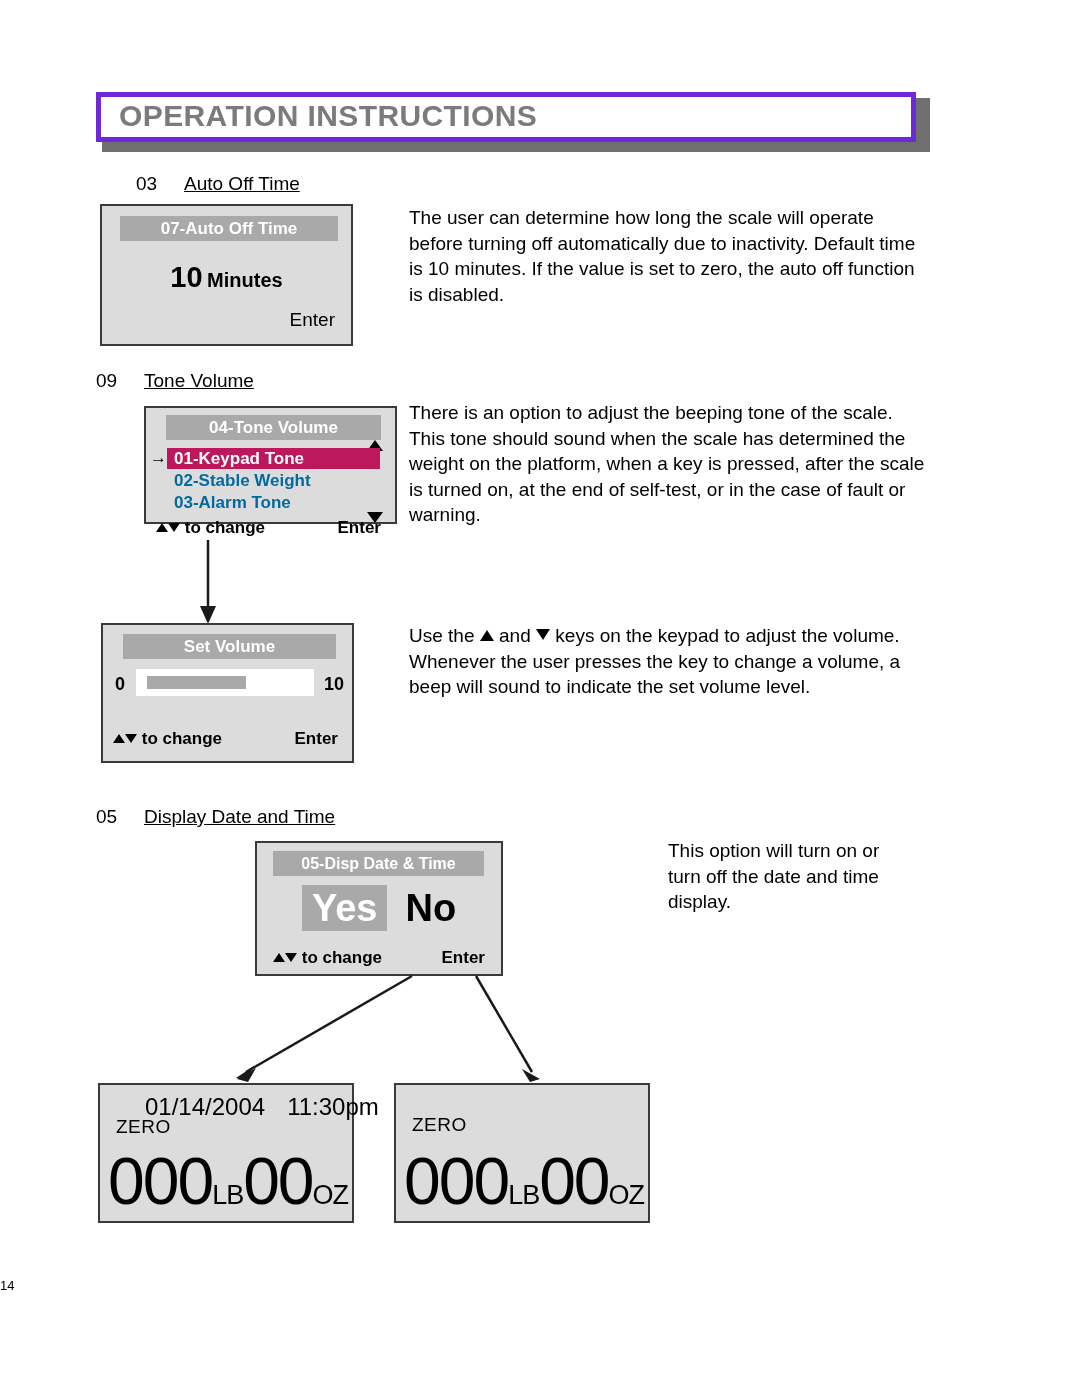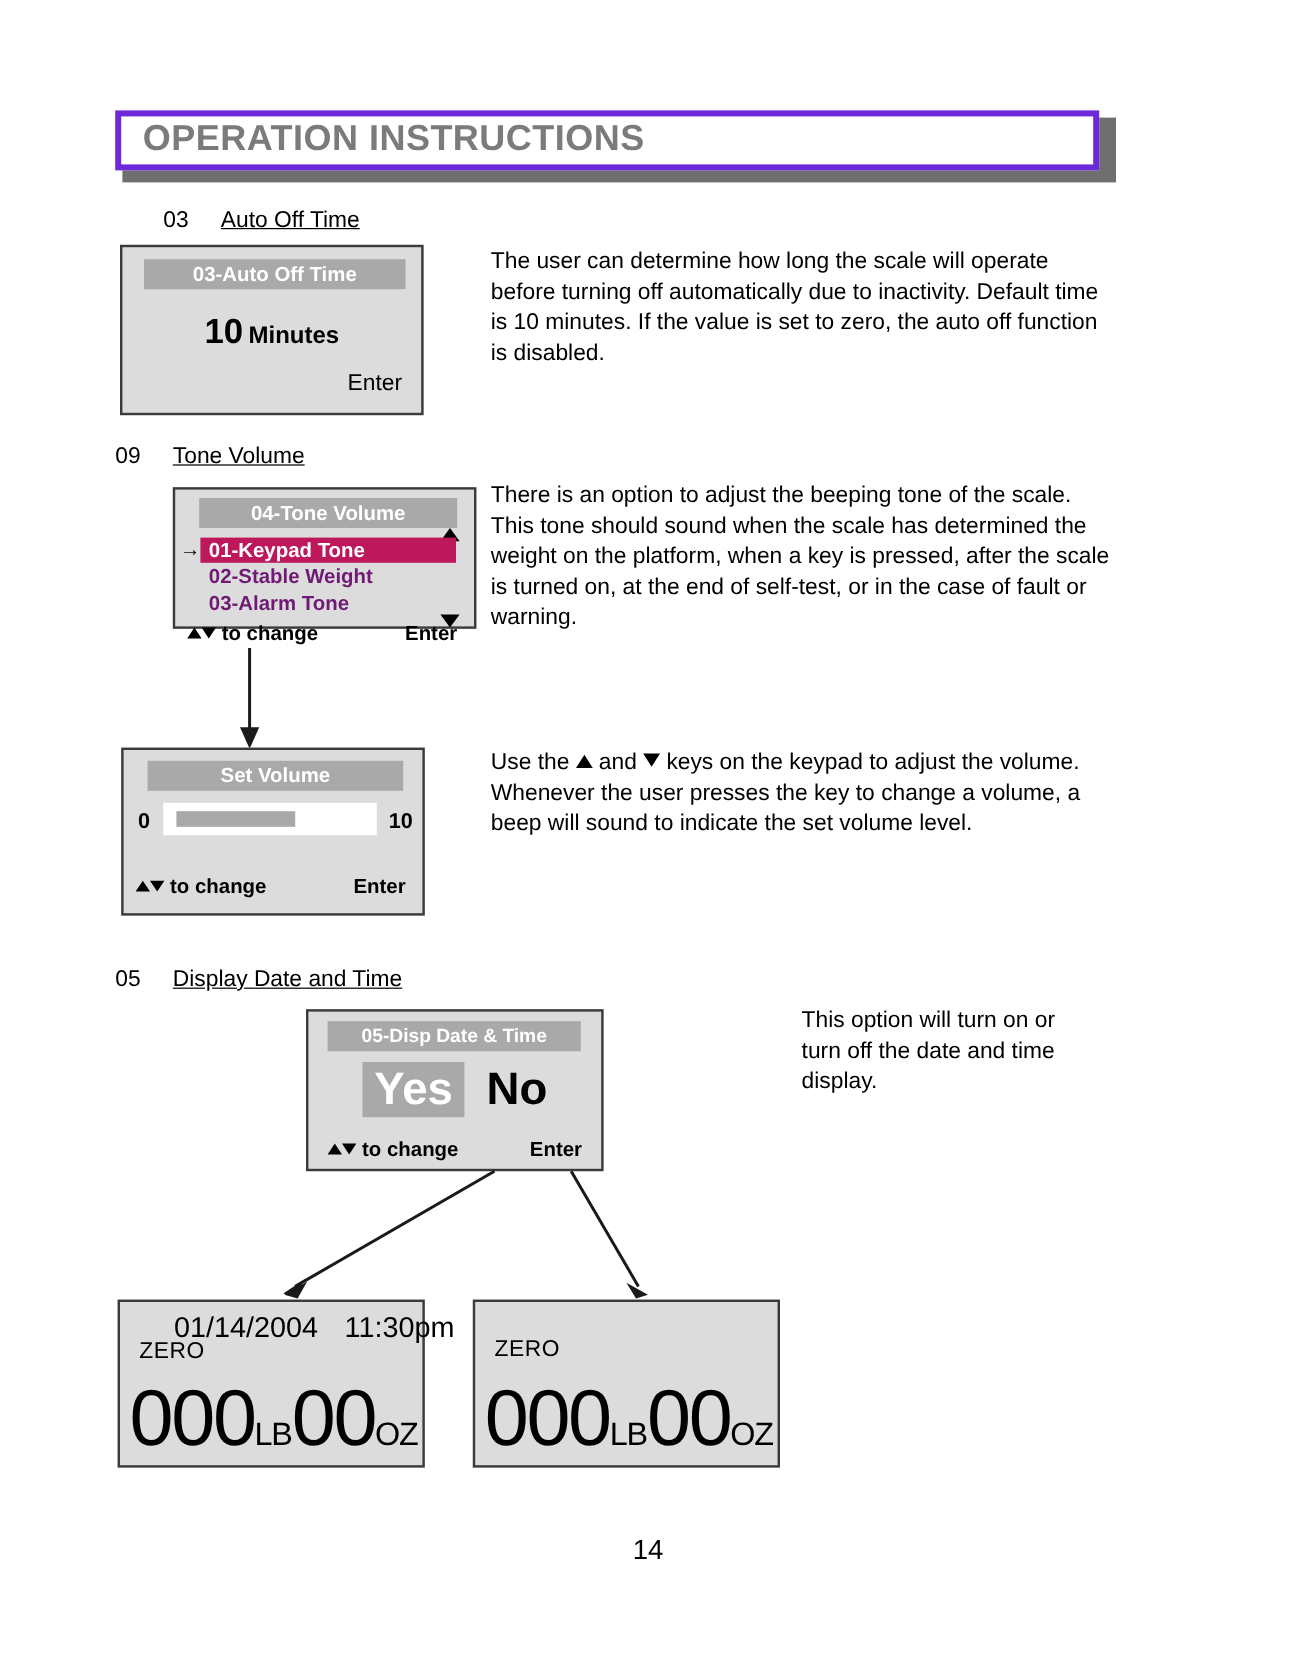--- a/index.html
+++ b/index.html
@@ -162,21 +162,21 @@
     white-space: nowrap;
     line-height: 21px;
   }
   .menu-row.sel {
     background: #be185d;
     color: #ffffff;
     width: 213px;
     padding-left: 7px;
     box-sizing: border-box;
   }
-  .menu-row.plain { padding-left: 7px; color: #701a75; }
+  .menu-row.plain { padding-left: 7px; color: #0369a1; }
   .scroll-up {
     position: absolute;
     right: 12px;
     top: 32px;
     width: 0; height: 0;
     border-left: 8px solid transparent;
     border-right: 8px solid transparent;
     border-bottom: 11px solid #000;
   }
   .scroll-dn {
@@ -294,40 +294,39 @@
   }
 
   
   .connector { position: absolute; }
 
   
   .page-num {
     position: absolute;
     left: 0; right: 0;
     top: 1278px;
-    text-align: center;
-    font-size: 23px;
+    font-size: 13px;
   }
 </style>
 </head>
 <body>
 
 <div class="header-wrap">
   <div class="header-shadow"></div>
   <div class="header-box">
     <div class="header-title">OPERATION INSTRUCTIONS</div>
   </div>
 </div>
 
 <div class="section-head" style="left:96px; top:173px;margin-left:40px;">
   <span class="num">03</span><span class="ttl">Auto Off Time</span>
 </div>
 
 <div class="lcd" id="lcd-auto-off">
-  <div class="lcd-title">03-Auto Off Time</div>
+  <div class="lcd-title">07-Auto Off Time</div>
   <div class="auto-val">
     <span class="big">10</span>
     <span class="unit">Minutes</span>
   </div>
   <div class="enter-only">Enter</div>
 </div>
 
 <div class="body-text" style="left:409px; top:205px; width:512px;">
   <p>The user can determine how long the scale will operate before turning off automatically due to inactivity. Default time is 10 minutes. If the value is set to zero, the auto off function is disabled.</p>
 </div>

